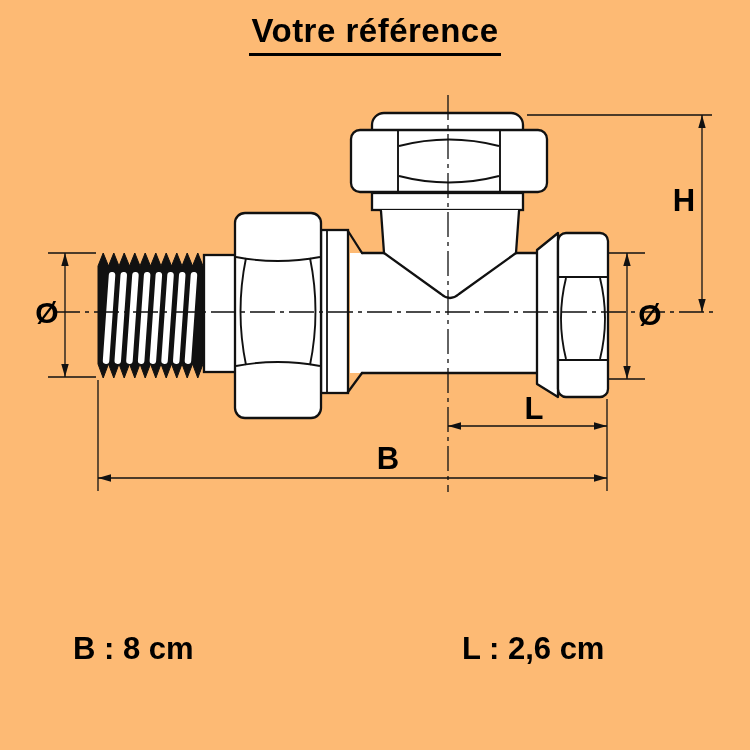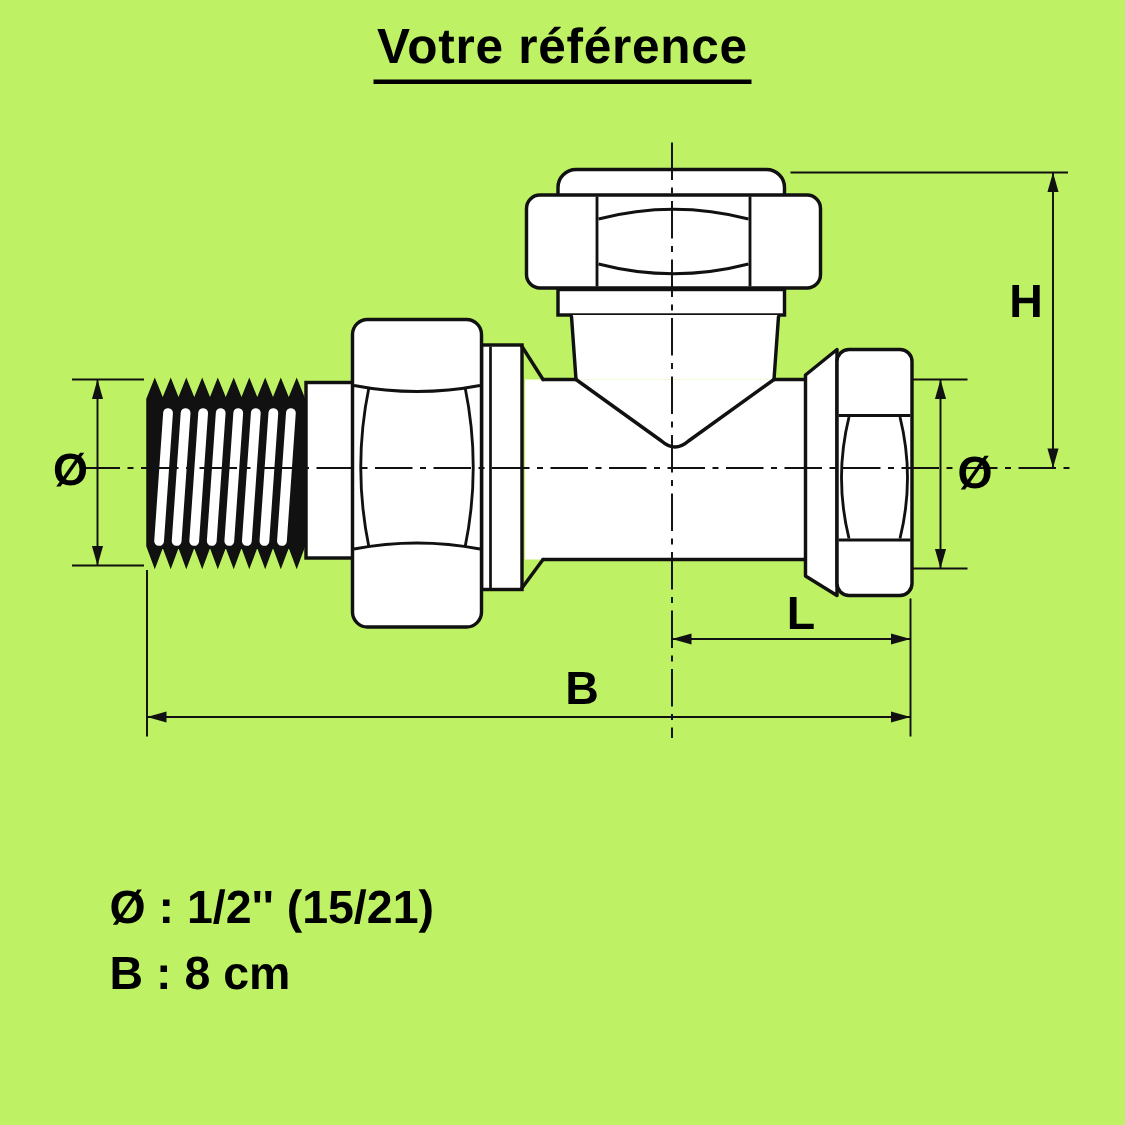--- a/index.html
+++ b/index.html
@@ -8,21 +8,21 @@
     background: #ffffff;
     width: 750px;
     height: 750px;
     overflow: hidden;
     font-family: "Liberation Sans", sans-serif;
   }
   .page {
     position: relative;
     width: 750px;
     height: 750px;
-    background: #bef264;
+    background: #fdba74;
     color: #000000;
   }
   .title-wrap {
     position: absolute;
     top: 12px;
     left: 0;
     width: 750px;
     text-align: center;
   }
   .title-text {
@@ -185,16 +185,16 @@
       <polygon points="607,478 594,474.3 594,481.7" stroke="none"></polygon>
     </g>
 
     <text class="dim-label" x="47" y="323" font-size="30" text-anchor="middle">Ø</text>
     <text class="dim-label" x="650" y="325" font-size="30" text-anchor="middle">Ø</text>
     <text class="dim-label" x="684" y="211" font-size="31" text-anchor="middle">H</text>
     <text class="dim-label" x="534" y="419" font-size="31" text-anchor="middle">L</text>
     <text class="dim-label" x="388" y="469" font-size="31" text-anchor="middle">B</text>
   </svg>
 
-  <div class="spec" style="left:73px; top:588px;">Ø : 1/2'' (15/21)</div>
   <div class="spec" style="left:73px; top:632px;">B : 8 cm</div>
+  <div class="spec" style="left:462px; top:632px;">L : 2,6 cm</div>
 
 </div>
 
 </body></html>

